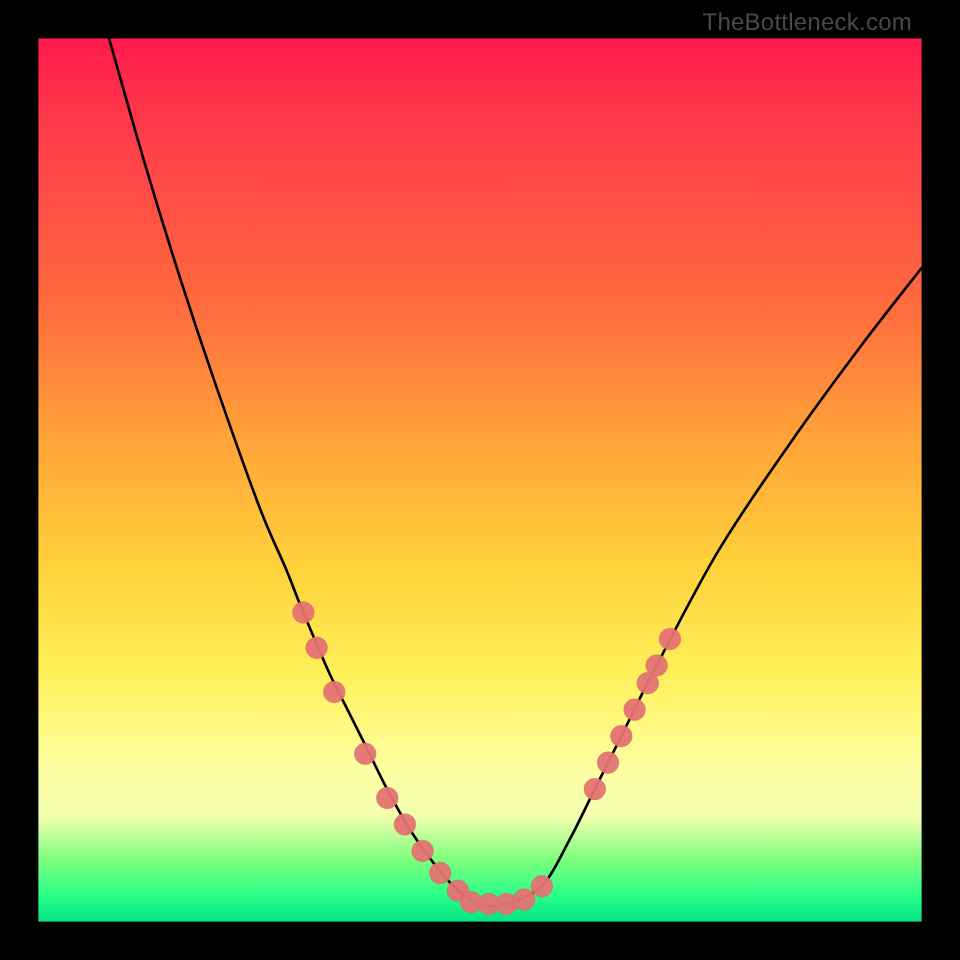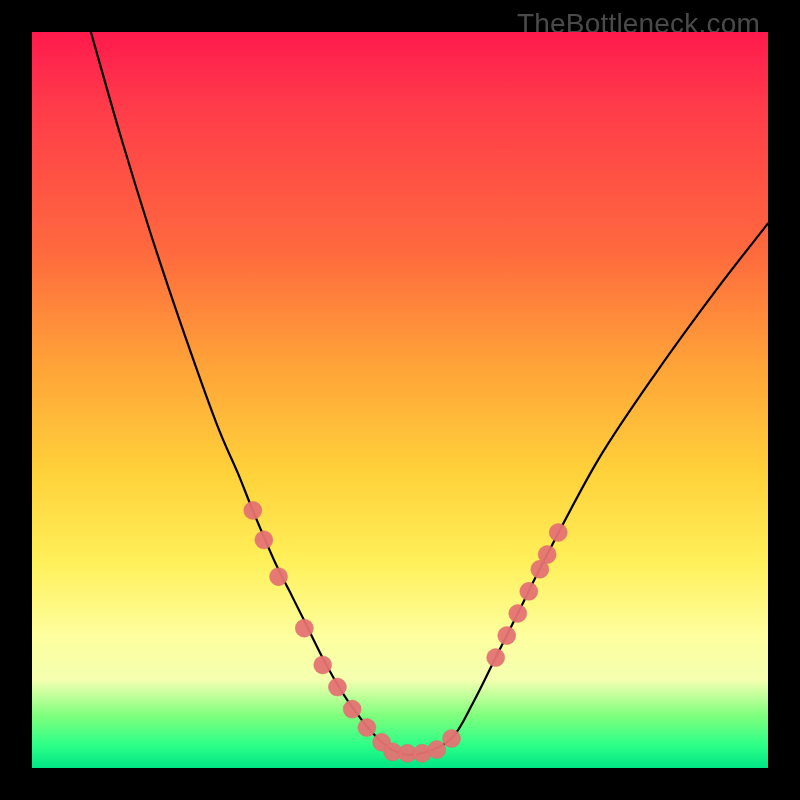--- a/index.html
+++ b/index.html
@@ -39,21 +39,21 @@
       #7dff7d 93%,
       #2bff88 97%,
       #00e584 100%
     );
   }
   .watermark {
     position: absolute;
     top: 8px;
     right: 40px;
     color: #4a4a4a;
-    font-size: 28px;
+    font-size: 20px;
     font-family: Arial, sans-serif;
     letter-spacing: 0.2px;
     user-select: none;
   }
   svg.curve {
     position: absolute;
     left: 0;
     top: 0;
     width: 736px;
     height: 736px;

